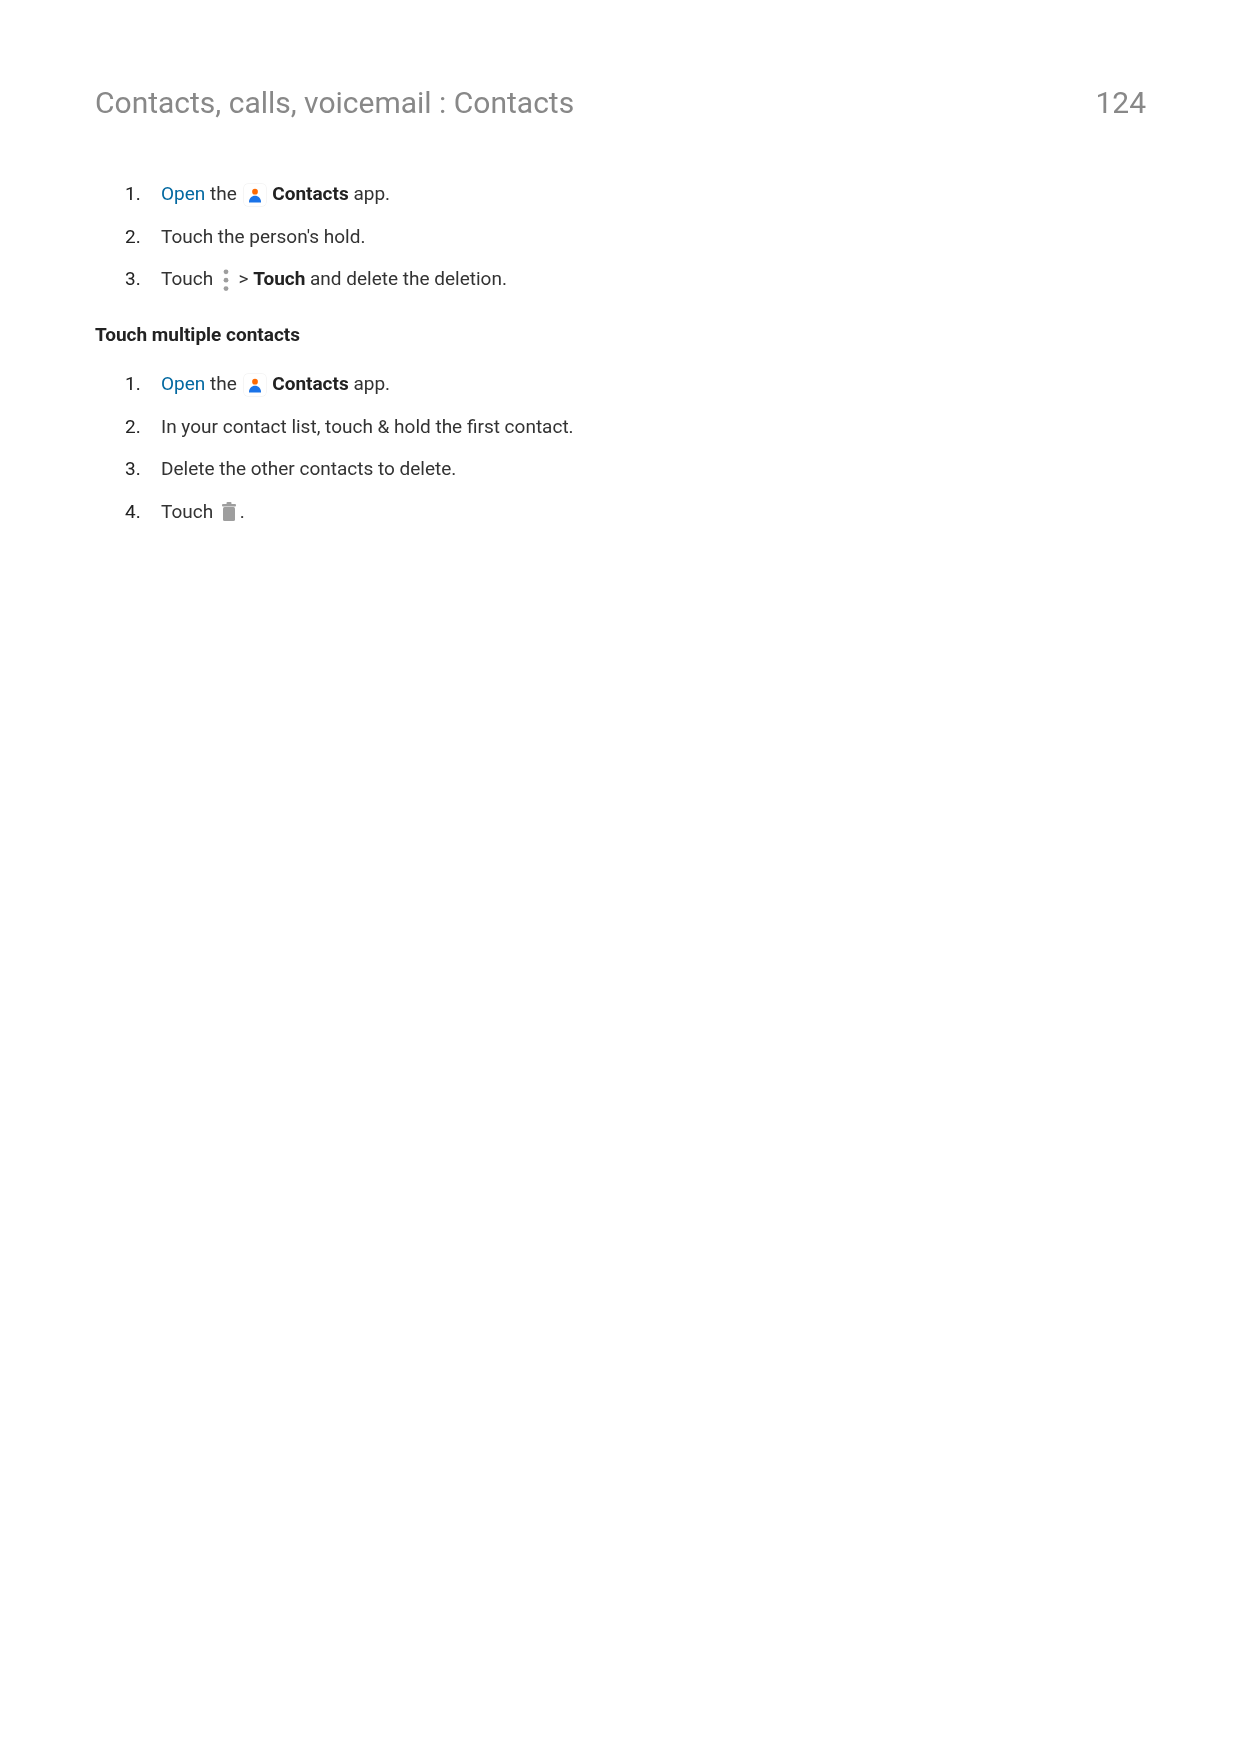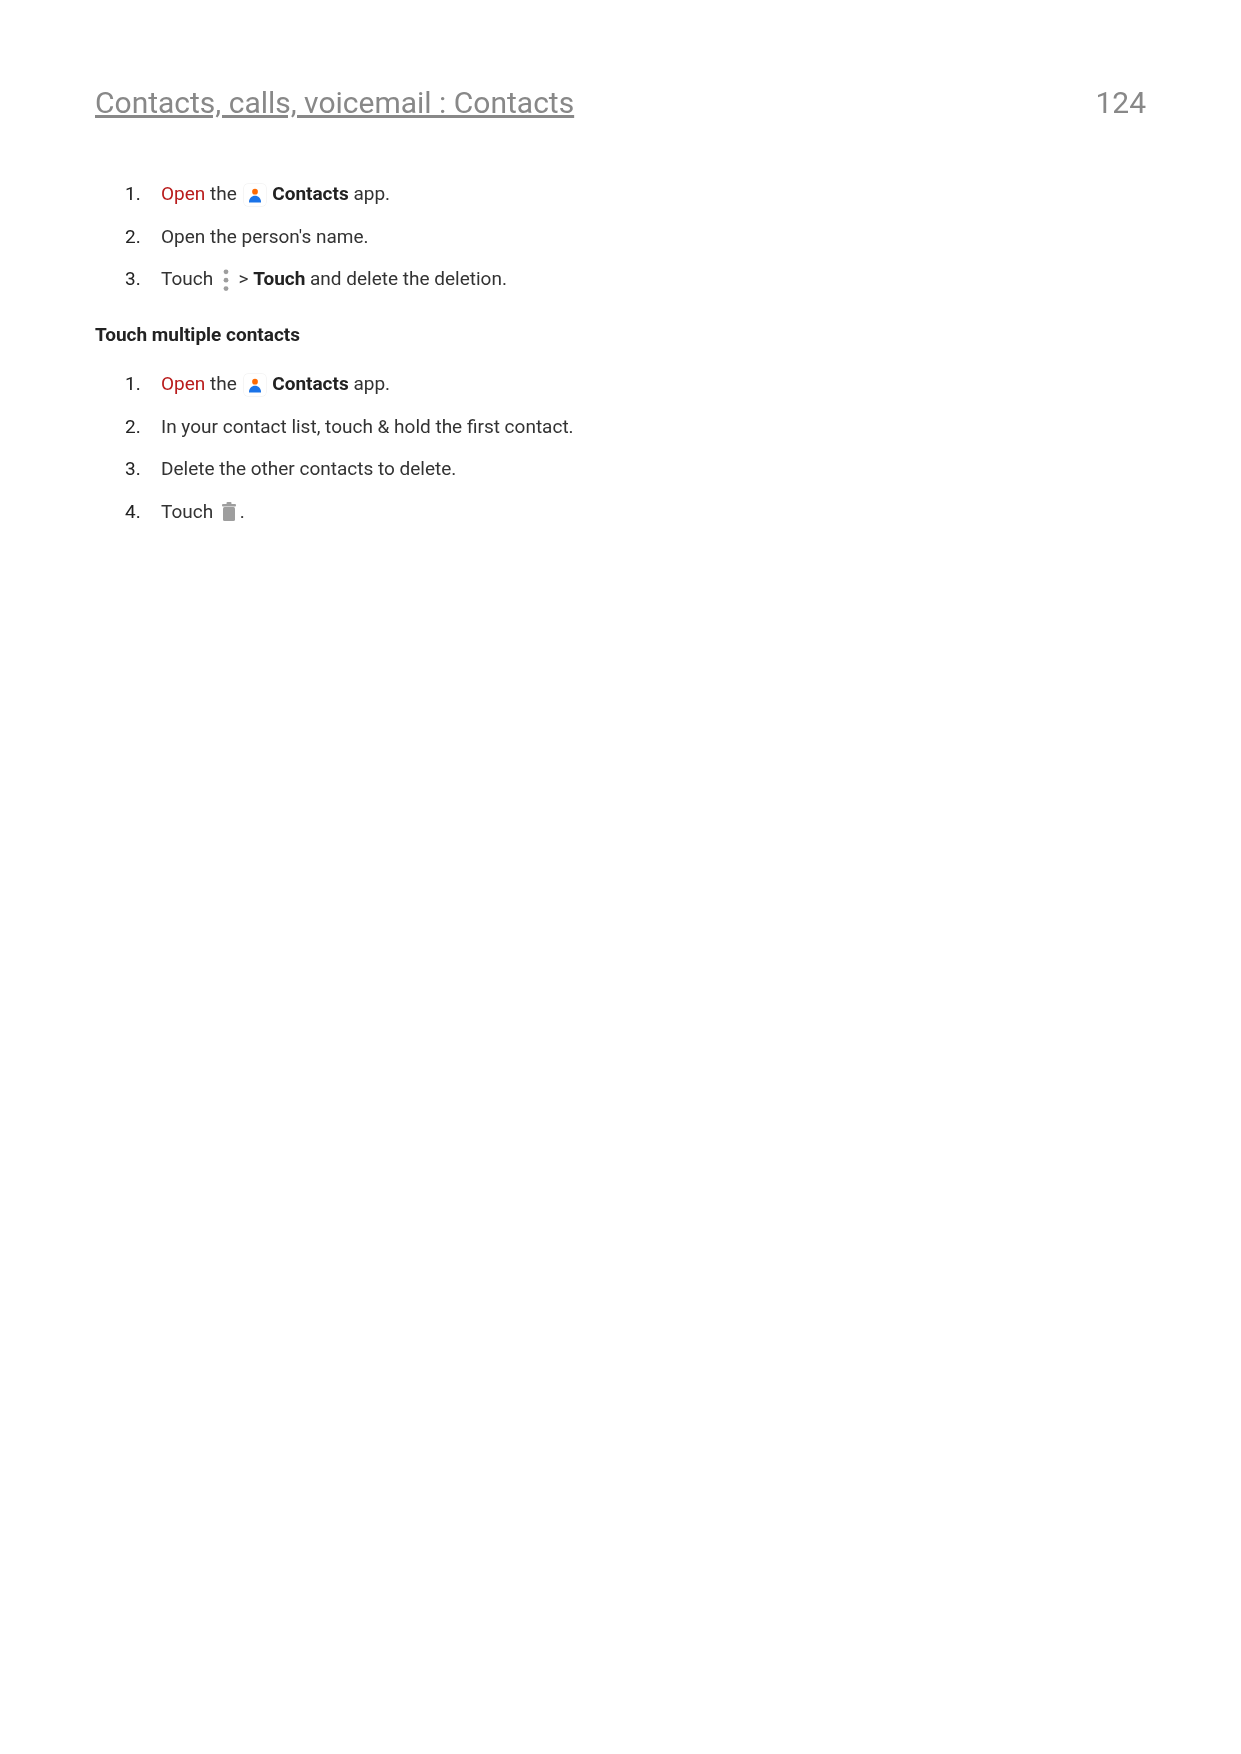--- a/index.html
+++ b/index.html
@@ -20,21 +20,20 @@
     .header {
       display: flex;
       justify-content: space-between;
       align-items: baseline;
       margin-bottom: 48px;
     }
     .breadcrumb {
       color: #888;
       font-size: 30px;
       font-weight: 400;
-      text-decoration: underline;
     }
     .page-number {
       color: #888;
       font-size: 30px;
     }
     .section-heading {
       font-weight: 700;
       color: #222;
       font-size: 19px;
       margin-left: -30px;
@@ -54,21 +53,21 @@
     }
     ol.steps > li::before {
       content: counter(step) ".";
       position: absolute;
       left: 0;
       top: 7px;
       color: #222;
       font-size: 19px;
     }
     .link {
-      color: #b91c1c;
+      color: #0369a1;
       text-decoration: none;
     }
     .bold {
       font-weight: 700;
       color: #222;
     }
     .icon {
       display: inline-flex;
       vertical-align: middle;
       align-items: center;
@@ -115,21 +114,21 @@
 
   <ol class="steps">
     <li>
       <span class="link">Open</span><span> the </span><span class="icon contacts-icon">
           <svg viewBox="0 0 24 24">
             <circle cx="12" cy="7.5" r="3.8" fill="#ff6a00"></circle>
             <path d="M4 21c0-4.4 3.6-8 8-8s8 3.6 8 8v1H4z" fill="#1a73e8"></path>
           </svg>
         </span> <span class="bold">Contacts</span><span> app.</span>
     </li>
-    <li><span>Open the person's name.</span></li>
+    <li><span>Touch the person's hold.</span></li>
     <li>
       <span>Touch </span><span class="icon more-icon">
           <svg viewBox="0 0 10 22">
             <circle cx="5" cy="4" r="2" fill="#9e9e9e"></circle>
             <circle cx="5" cy="11" r="2" fill="#9e9e9e"></circle>
             <circle cx="5" cy="18" r="2" fill="#9e9e9e"></circle>
           </svg>
         </span><span> &gt; </span><span class="bold">Touch</span><span> and delete the deletion.</span>
     </li>
   </ol>

